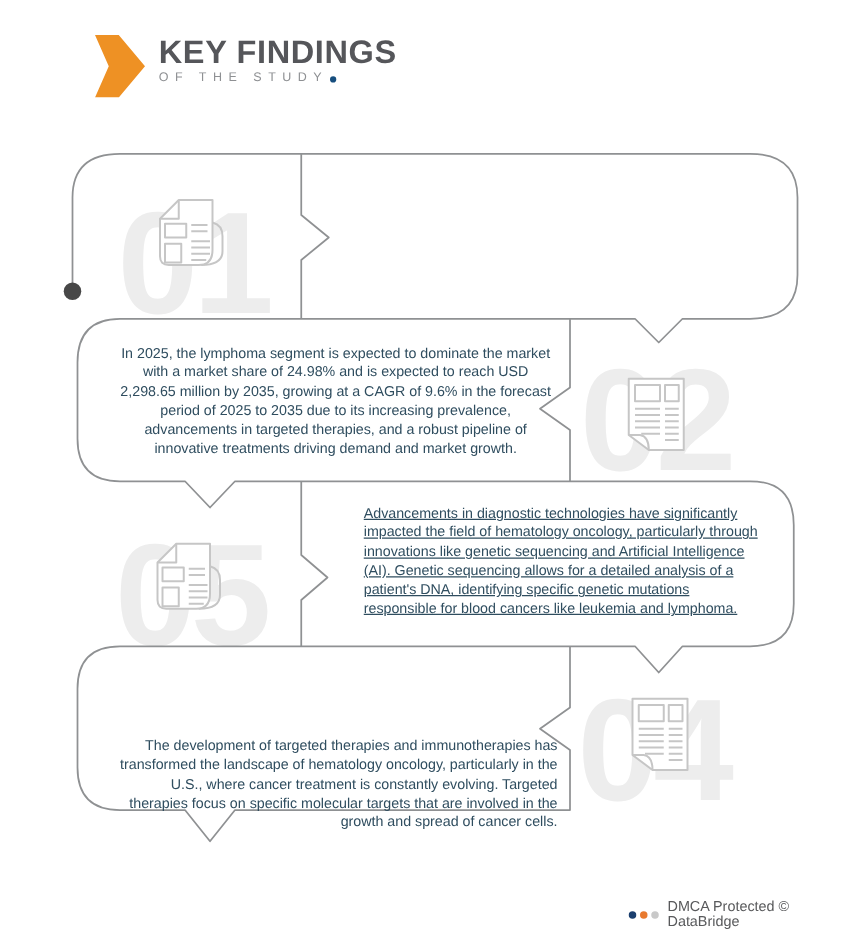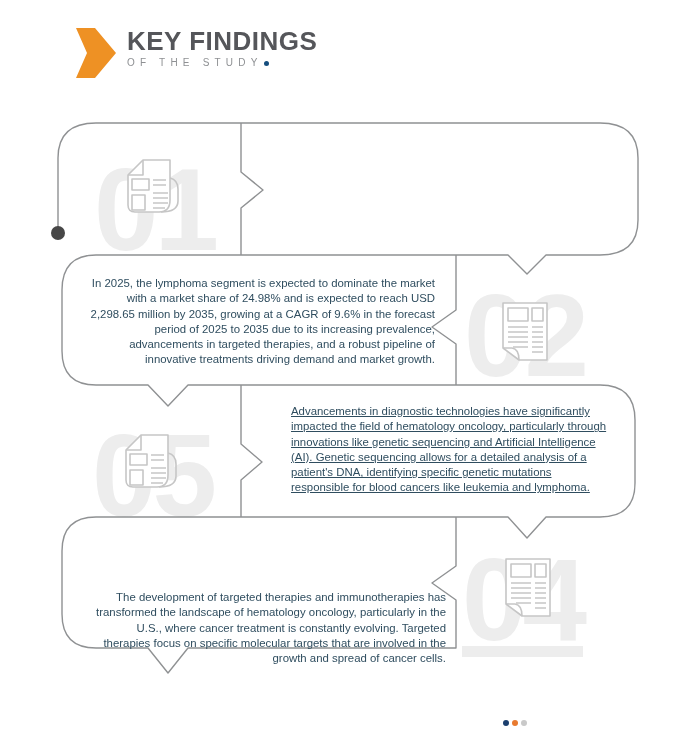--- a/index.html
+++ b/index.html
@@ -18,33 +18,33 @@
   
   .outline-svg{position:absolute;left:0;top:0;z-index:3;pointer-events:none;}
   
   .finding-num{
     position:absolute;z-index:1;font-weight:bold;color:#EDEDED;
     font-size:116px;line-height:1;letter-spacing:-4px;user-select:none;
   }
   .n1{left:94px;top:152px;}
   .n2{left:464px;top:278px;}
   .n3{left:92px;top:418px;}
-  .n4{left:462px;top:542px;text-decoration:underline;}
+  .n4{left:462px;top:542px;}
   
   .doc-icon{position:absolute;z-index:2;}
   .i1{left:125px;top:158px;}
   .i2{left:499px;top:301px;}
   .i3{left:123px;top:433px;}
   .i4{left:502px;top:557px;}
   
   .finding-text{
     position:absolute;z-index:4;color:#2F4D5F;font-size:11.4px;line-height:1.34;
   }
   .t1{left:291px;top:156px;width:336px;text-align:left;}
-  .t2{left:82px;top:276px;width:353px;text-align:right;}
+  .t2{left:92px;top:276px;width:353px;text-align:center;}
   .t3{left:291px;top:404px;width:318px;text-align:left;text-decoration:underline;}
   .t4{left:96px;top:546px;width:350px;text-align:right;margin-top:44px;}
   
   .footer{position:absolute;left:503px;top:720px;display:flex;align-items:center;gap:7px;z-index:5;}
   .footer-dots{display:flex;gap:3px;align-items:center;}
   .fd{width:6px;height:6px;border-radius:50%;}
   .fd-navy{background:#1B3F6E;}
   .fd-orange{background:#E87A2F;}
   .fd-gray{background:#C9C9C9;}
   .footer-text{font-size:11.5px;color:#58595B;}
@@ -141,15 +141,16 @@
   <div class="finding-text t2">In 2025, the lymphoma segment is expected to dominate the market with a market share of 24.98% and is expected to reach USD 2,298.65 million by 2035, growing at a CAGR of 9.6% in the forecast period of 2025 to 2035 due to its increasing prevalence, advancements in targeted therapies, and a robust pipeline of innovative treatments driving demand and market growth.</div>
   <div class="finding-text t3">Advancements in diagnostic technologies have significantly impacted the field of hematology oncology, particularly through innovations like genetic sequencing and Artificial Intelligence (AI). Genetic sequencing allows for a detailed analysis of a patient's DNA, identifying specific genetic mutations responsible for blood cancers like leukemia and lymphoma.</div>
   <div class="finding-text t4">The development of targeted therapies and immunotherapies has transformed the landscape of hematology oncology, particularly in the U.S., where cancer treatment is constantly evolving. Targeted therapies focus on specific molecular targets that are involved in the growth and spread of cancer cells.</div>
 
   <div class="footer">
     <span class="footer-dots">
       <span class="fd fd-navy"></span>
       <span class="fd fd-orange"></span>
       <span class="fd fd-gray"></span>
     </span>
+    <span class="footer-text">DMCA Protected © DataBridge</span>
   </div>
 
 </div>
 
 </body></html>

